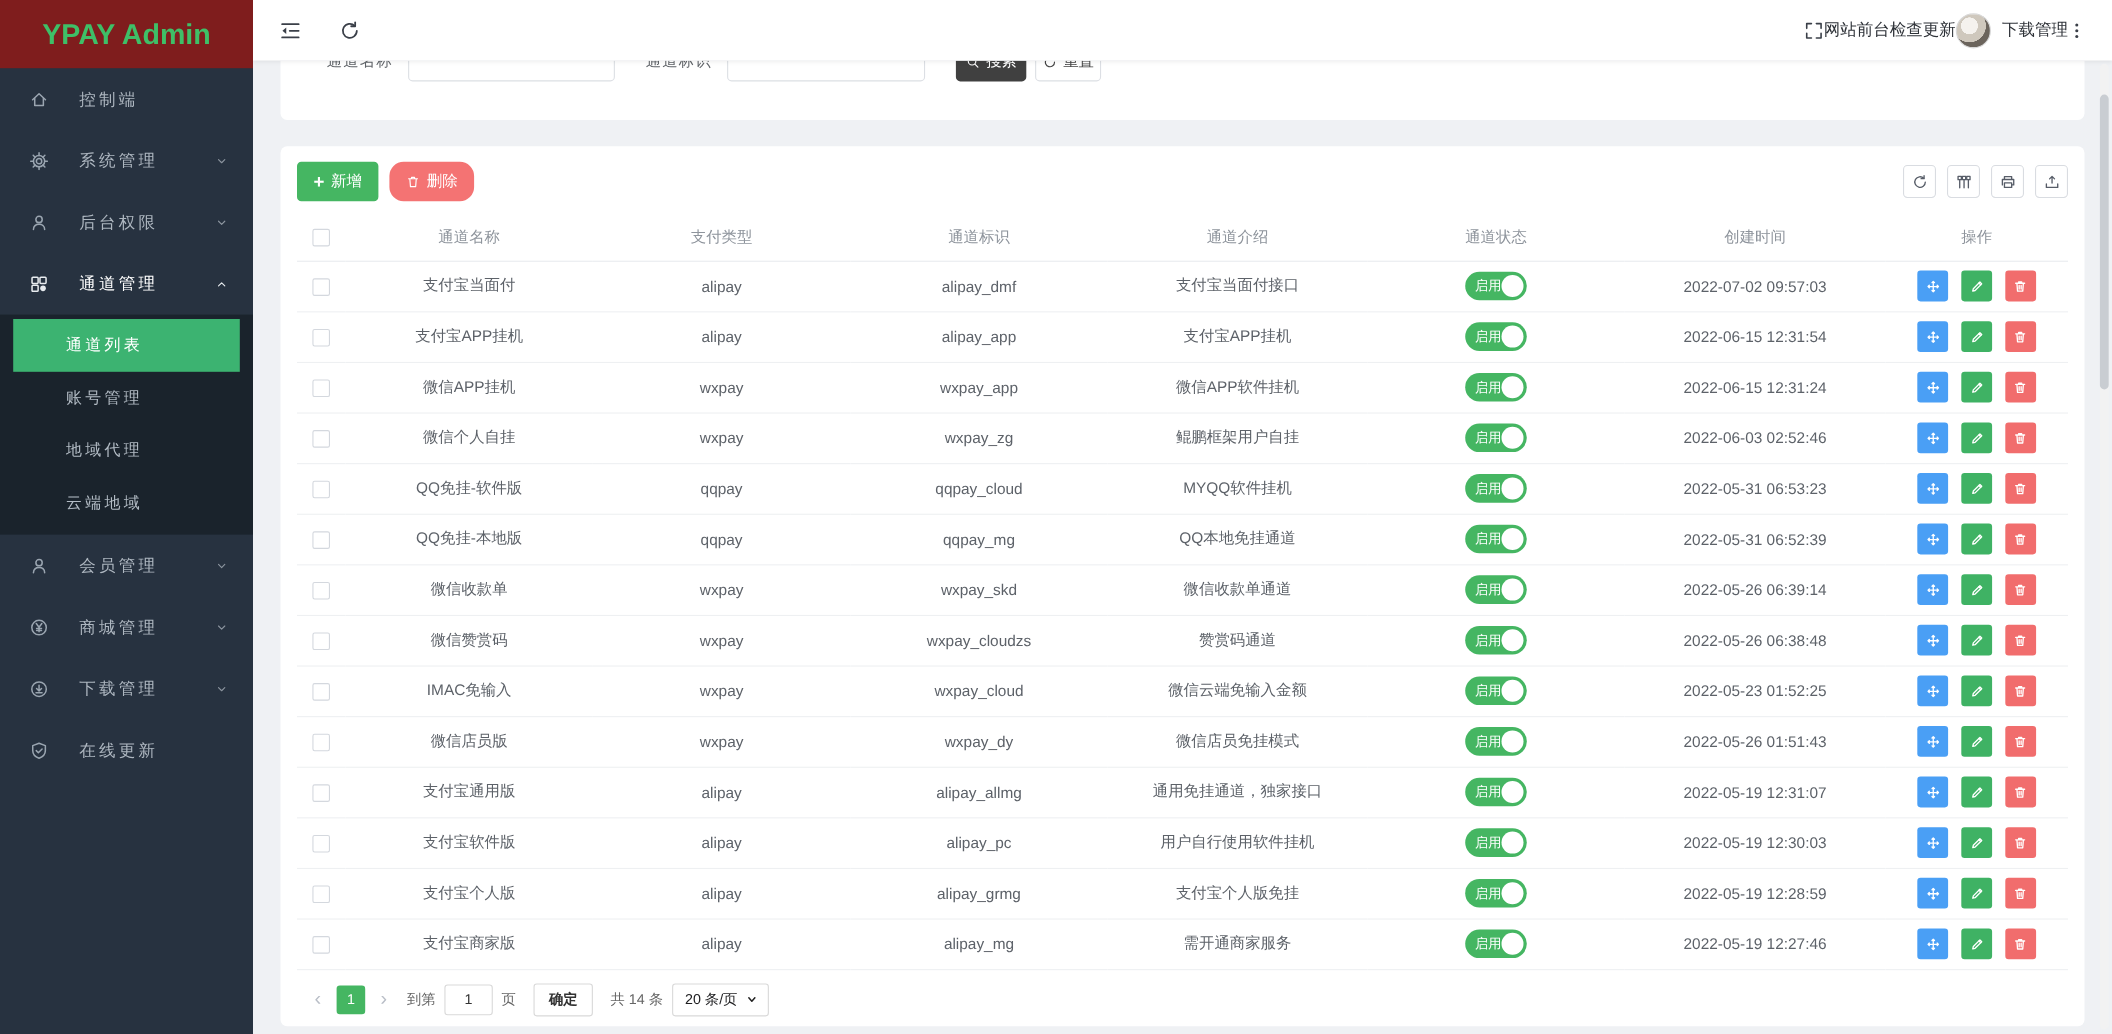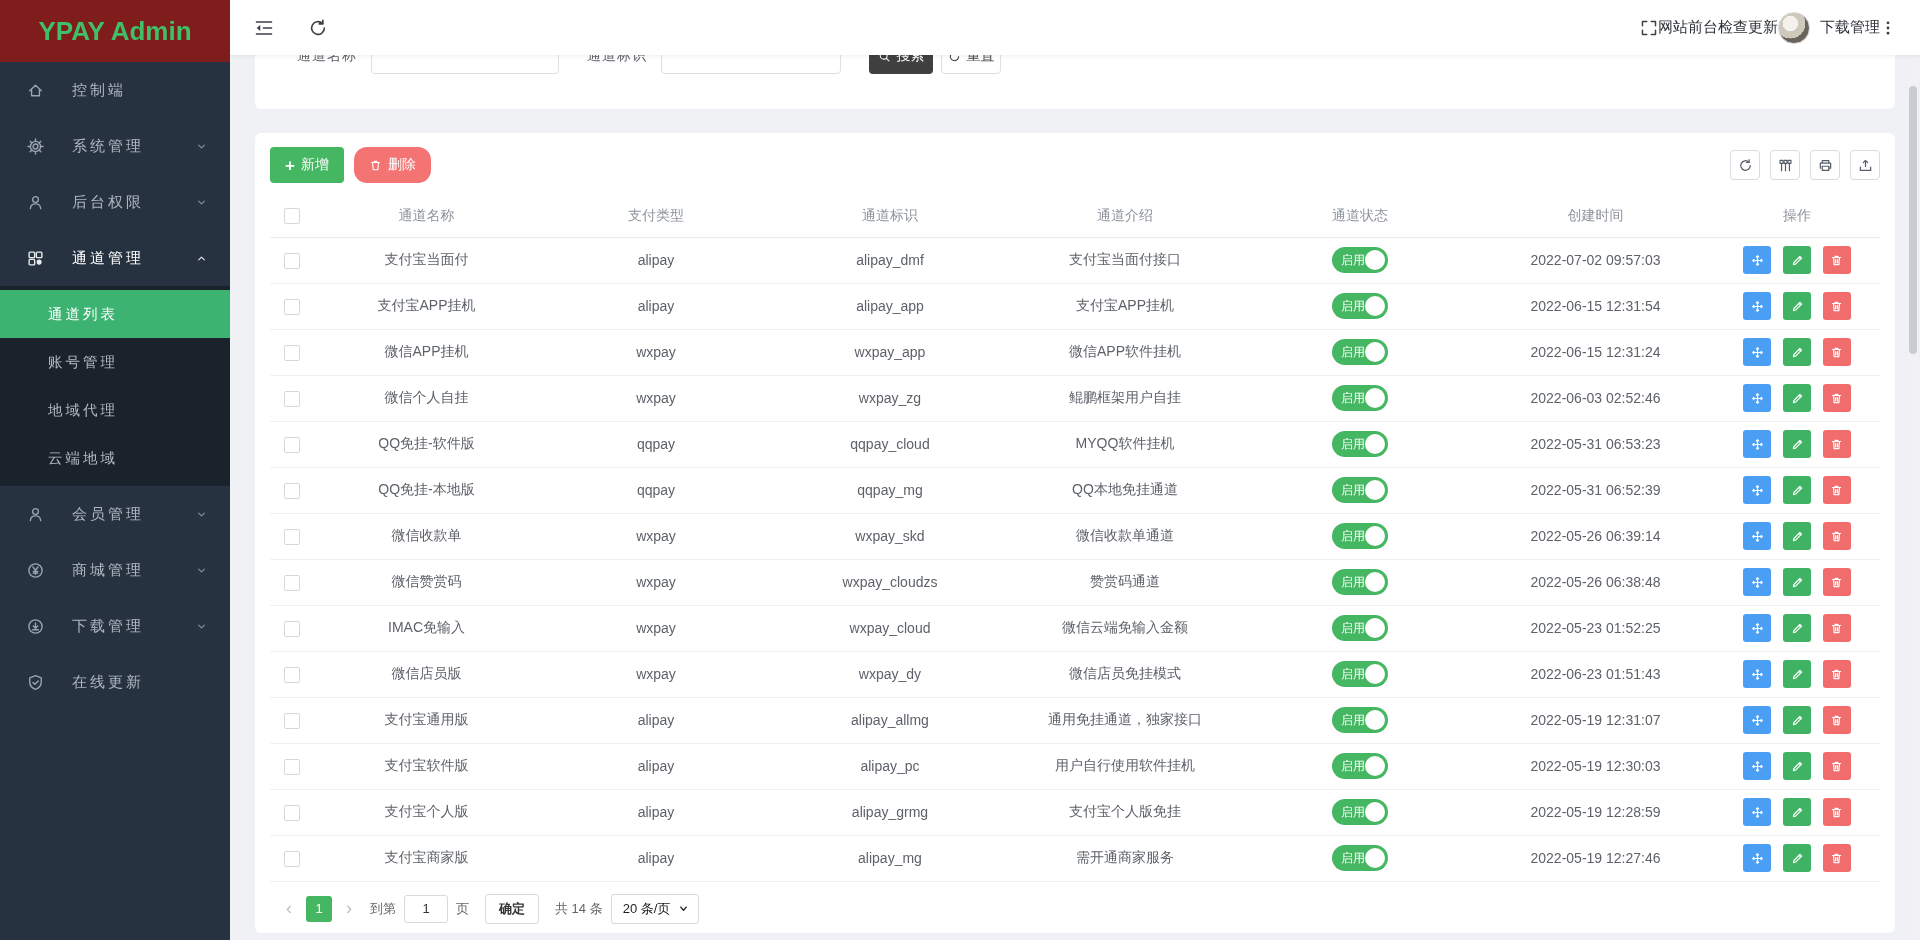--- a/index.html
+++ b/index.html
@@ -9,21 +9,21 @@
 
   
   .sidebar { position:absolute; left:0; top:0; width:230px; height:940px; background:#273240; z-index:5; }
   .logo { height:62px; line-height:62px; text-align:center; color:#3fbf67; font-size:26px; font-weight:bold; background:#7f1d1d; }
   .side-item { position:relative; height:56px; display:flex; align-items:center; padding-left:27px; color:#aeb7c0; cursor:pointer; }
   .side-item .icn { width:17px; height:17px; color:#9aa5b0; }
   .side-label { margin-left:28px; font-size:15px; letter-spacing:3px; }
   .side-item .chev { position:absolute; right:22px; width:13px; height:13px; color:#8b949e; }
   .side-item.open { color:#ffffff; }
   .side-item.open .icn { color:#e8ecef; }
-  .submenu { background:#1a232c; padding:4px 0; }
+  .submenu { background:#1a232c; padding:4px 12px; }
   .sub-item { height:48px; line-height:48px; padding-left:48px; font-size:14.5px; letter-spacing:3px; color:#b3bcc5; cursor:pointer; }
   .sub-item.active { background:#3cb371; color:#fff; }
 
   
   .main { position:absolute; left:230px; top:0; right:0; bottom:0; }
   .topbar { position:relative; height:55px; background:#fff; box-shadow:0 1px 4px rgba(0,0,0,.07); z-index:4; display:flex; align-items:center; }
   .tb-icon { width:20px; height:20px; color:#3a3f48; cursor:pointer; }
   .tb-left { display:flex; align-items:center; gap:34px; padding-left:24px; }
   .tb-right { margin-left:auto; display:flex; align-items:center; padding-right:24px;text-align:right; }
   .tb-link { font-size:15px; color:#2e3238; cursor:pointer; }
@@ -679,21 +679,21 @@
               <tr>
     <td><span class="cb"></span></td>
     <td>微信店员版</td>
     <td>wxpay</td>
     <td>wxpay_dy</td>
     <td>微信店员免挂模式</td>
     <td><span class="toggle">
         <span class="tg-label">启用</span>
         <span class="tg-knob"></span>
                   </span></td>
-    <td>2022-06-23 01:51:43</td>
+    <td>2022-05-26 01:51:43</td>
     <td>
       <button class="op op-blue">
                     <span class="icn ">
                       <svg viewBox="0 0 16 16">
                         <path d="M8 2.2 V13.8 M2.2 8 H13.8 M6.6 3.6 L8 2.2 L9.4 3.6 M6.6 12.4 L8 13.8 L9.4 12.4 M3.6 6.6 L2.2 8 L3.6 9.4 M12.4 6.6 L13.8 8 L12.4 9.4"></path>
                       </svg>
                     </span>
                   </button>
       <button class="op op-green">
                     <span class="icn ">

